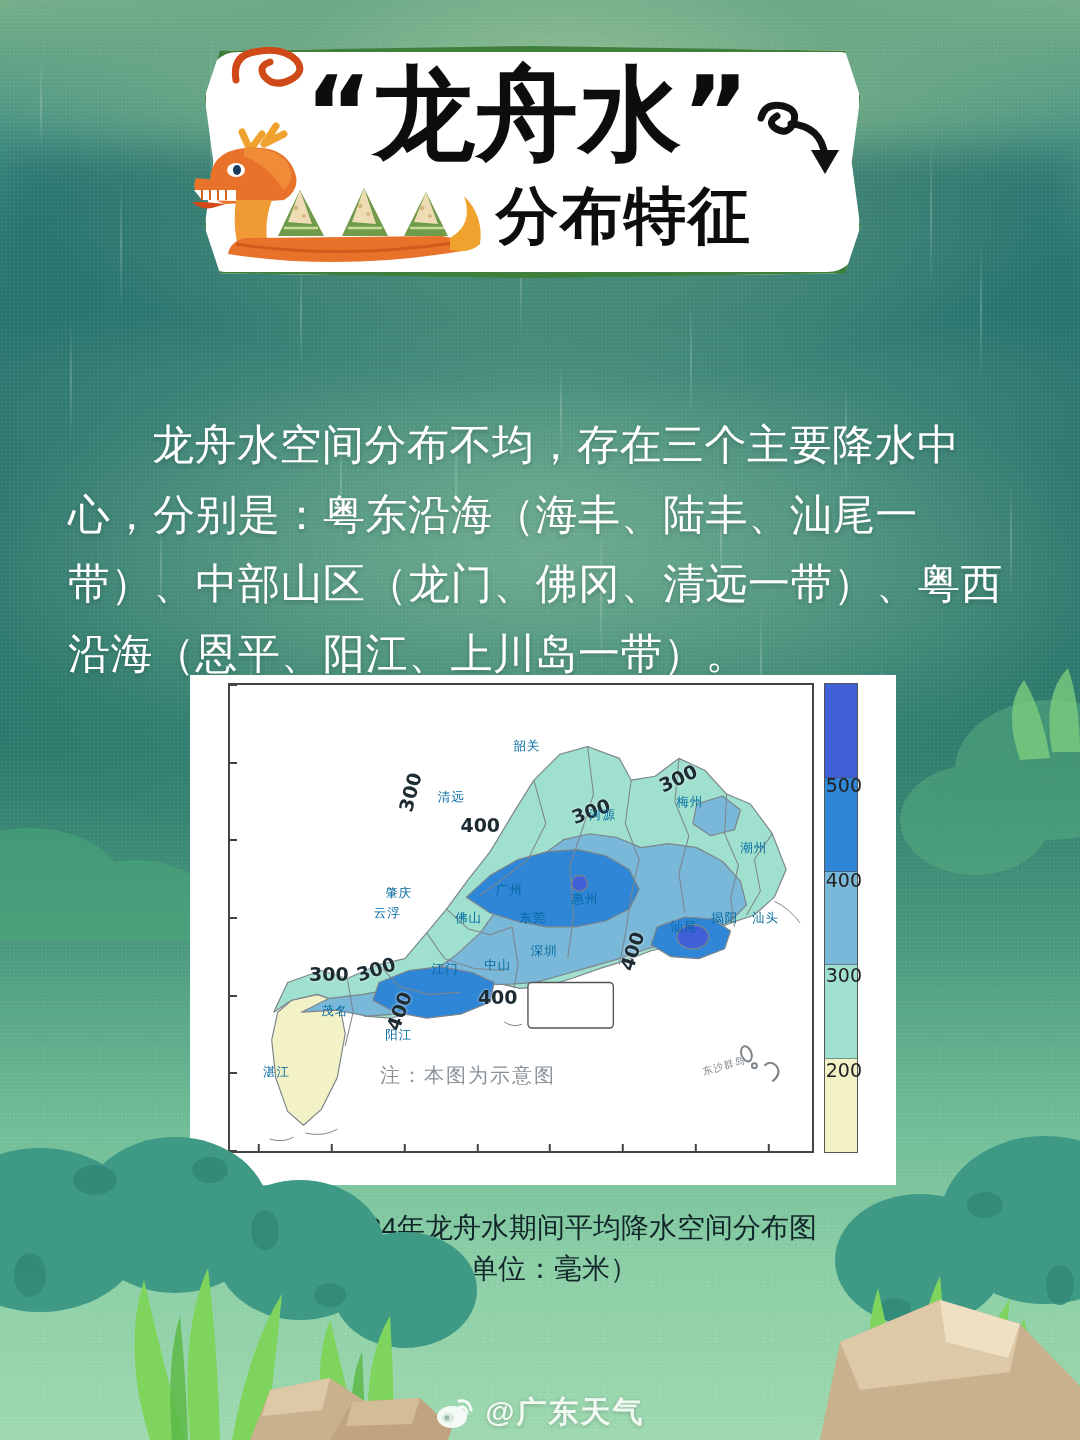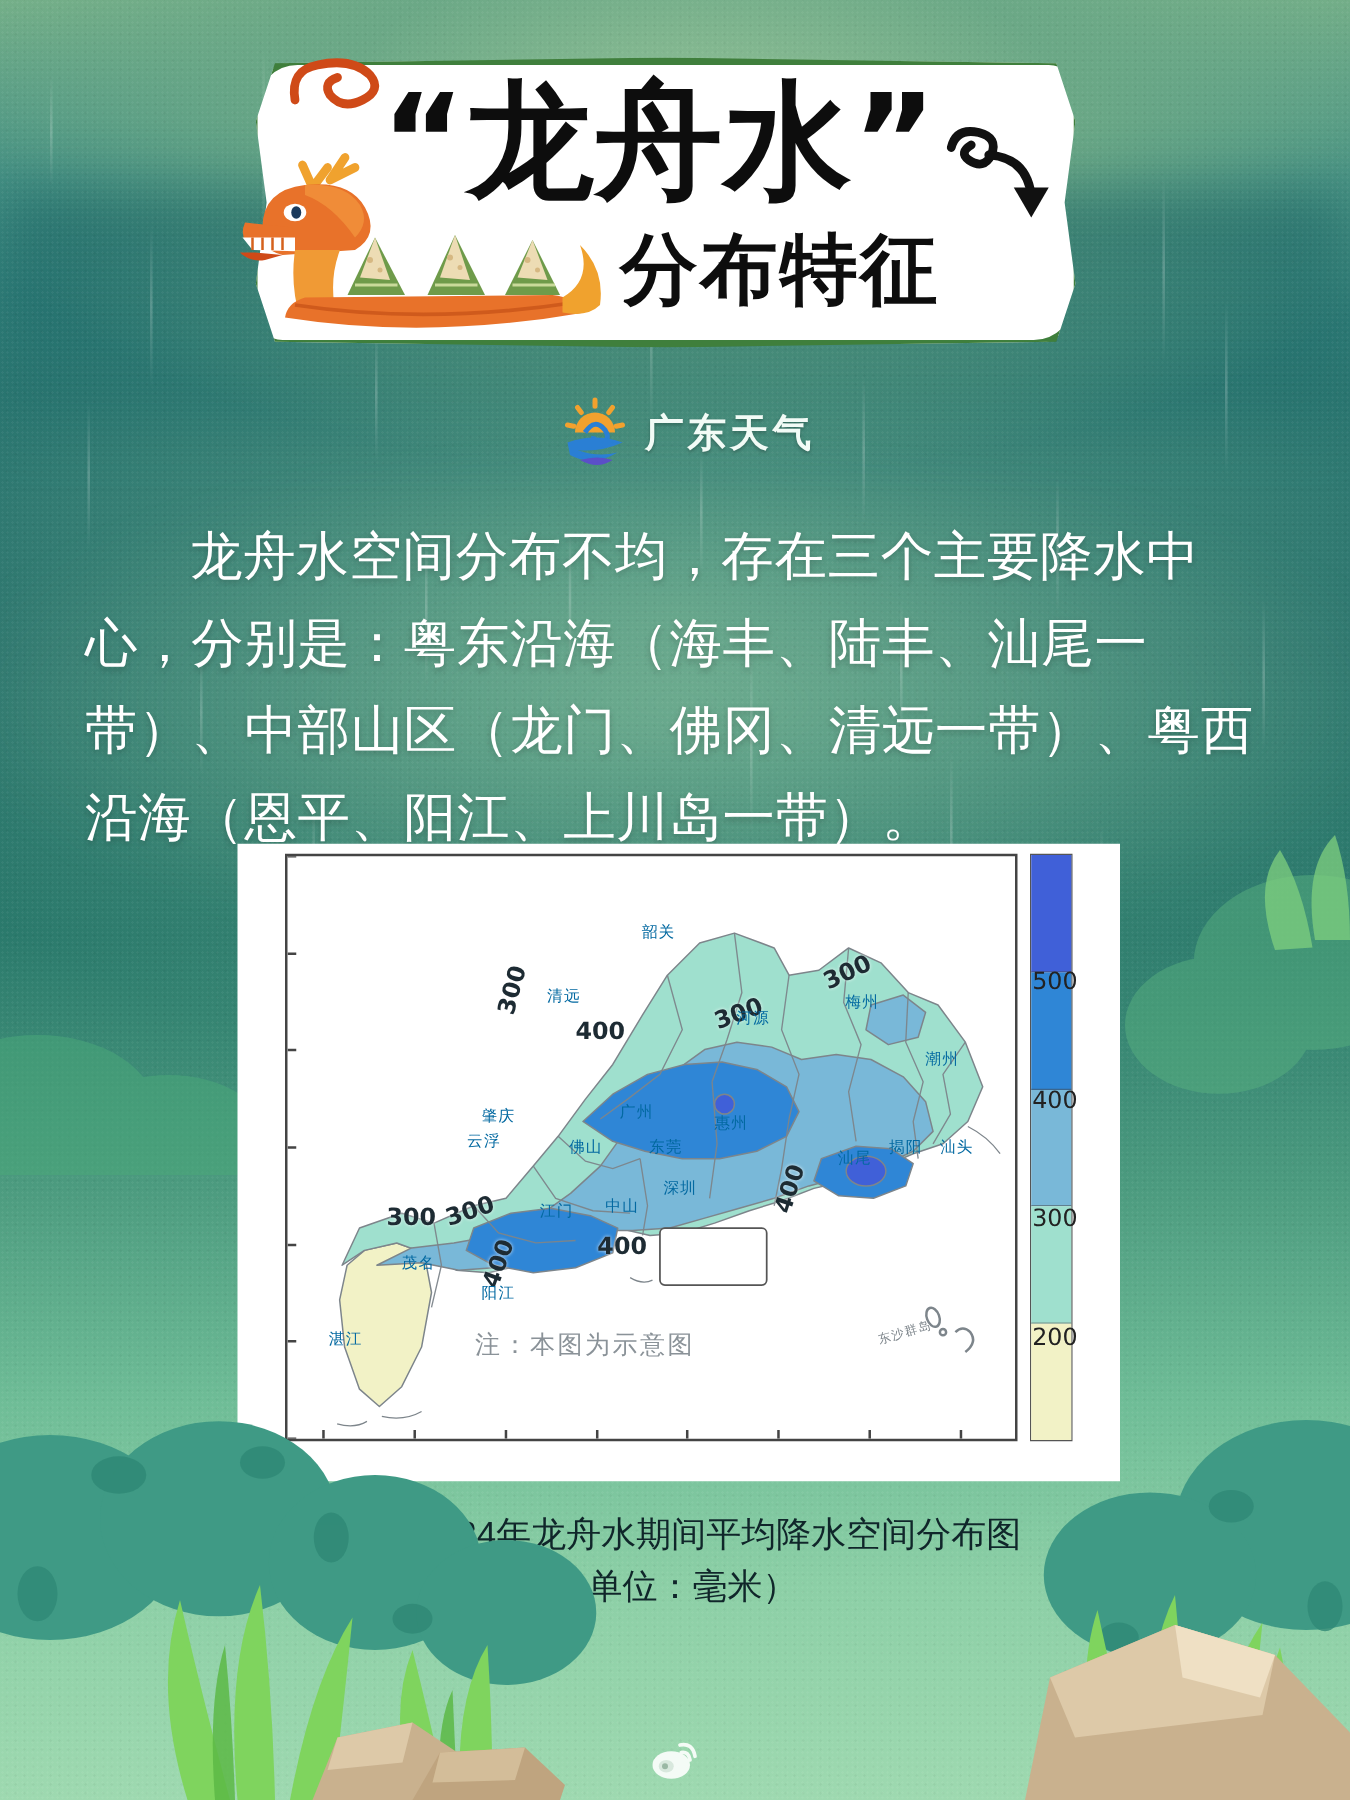--- a/index.html
+++ b/index.html
@@ -275,32 +275,20 @@
       <g>
         <path d="M212 132 L234 88 L256 132 Z" fill="#6f9b4a"></path>
         <path d="M234 88 L222 118 L246 120 Z" fill="#eddcb4"></path>
         <circle cx="230" cy="104" r="2.4" fill="#d6b882"></circle>
           <circle cx="238" cy="112" r="2" fill="#d6b882"></circle>
         <path d="M218 124 L252 124" stroke="#c9da9a" stroke-width="2.5" fill="none"></path>
       </g>
     </svg>
   </div>
 
-  <div class="logo-row">
-    <svg class="logo-mark" viewBox="0 0 56 62">
-      <g stroke="#f2a12e" stroke-width="4" stroke-linecap="round">
-        <path d="M28 4 L28 9 M14 10 L17 14 M42 10 L39 14 M6 24 L11 25 M50 24 L45 25"></path>
-      </g>
-      <path d="M12 30 A16 16 0 0 1 44 30 Z" fill="#f2a12e"></path>
-      <path d="M20 30 q8 -12 16 -2 q5 8 -3 10 q-7 1 -6 -5" fill="none" stroke="#2a7fd4" stroke-width="4"></path>
-      <path d="M6 38 q22 -8 44 0 q-18 8 -36 6 q16 6 32 2 q-20 12 -38 2" fill="#2a7fd4"></path>
-      <path d="M16 52 q14 -4 26 0 q-12 8 -26 0" fill="#5b4fc8"></path>
-    </svg>
-    <div class="logo-text">广东天气</div>
-  </div>
 
   <div class="body-text">龙舟水空间分布不均，存在三个主要降水中心，分别是：粤东沿海（海丰、陆丰、汕尾一带）、中部山区（龙门、佛冈、清远一带）、粤西沿海（恩平、阳江、上川岛一带）。</div>
 
   <div class="figure">
     <div class="fig-white"></div>
 
     <div class="plot">
       <svg class="map-svg" viewBox="0 0 586 470" preserveAspectRatio="none">
 
         <g stroke="#7d858b" stroke-width="1.2" stroke-linejoin="round">
@@ -486,15 +474,16 @@
   </svg>
 
   <div class="watermark">
     <svg class="wb-logo" viewBox="0 0 40 32">
       <ellipse cx="17" cy="20" rx="15" ry="11" fill="#f4fbf6"></ellipse>
       <ellipse cx="13" cy="21" rx="6" ry="5" fill="#d8e8dd"></ellipse>
       <circle cx="12" cy="21" r="2.4" fill="#9ab8a4"></circle>
       <path d="M24 4 q10 -2 12 9" fill="none" stroke="#f4fbf6" stroke-width="3" stroke-linecap="round"></path>
       <path d="M25 10 q6 -1 7 6" fill="none" stroke="#f4fbf6" stroke-width="3" stroke-linecap="round"></path>
     </svg>
+    <div class="wm-text">@广东天气</div>
   </div>
 
 </div>
 
 </body></html>

